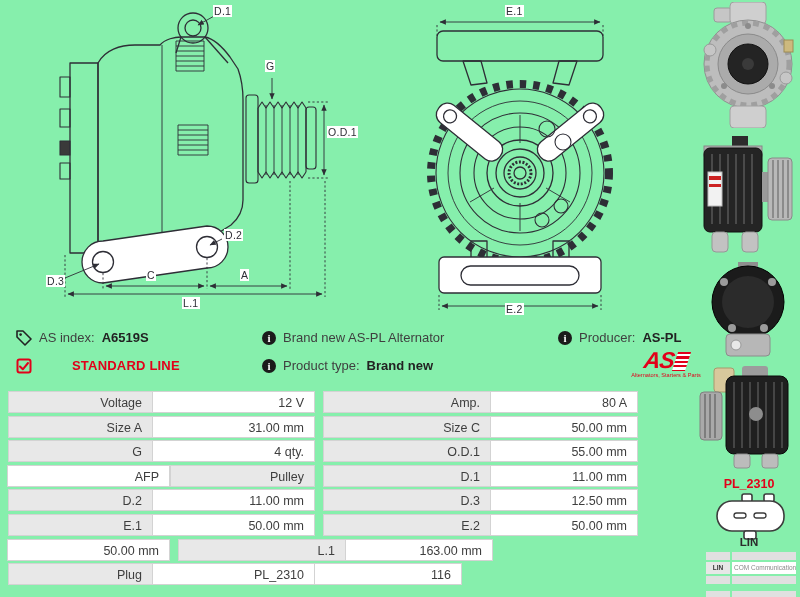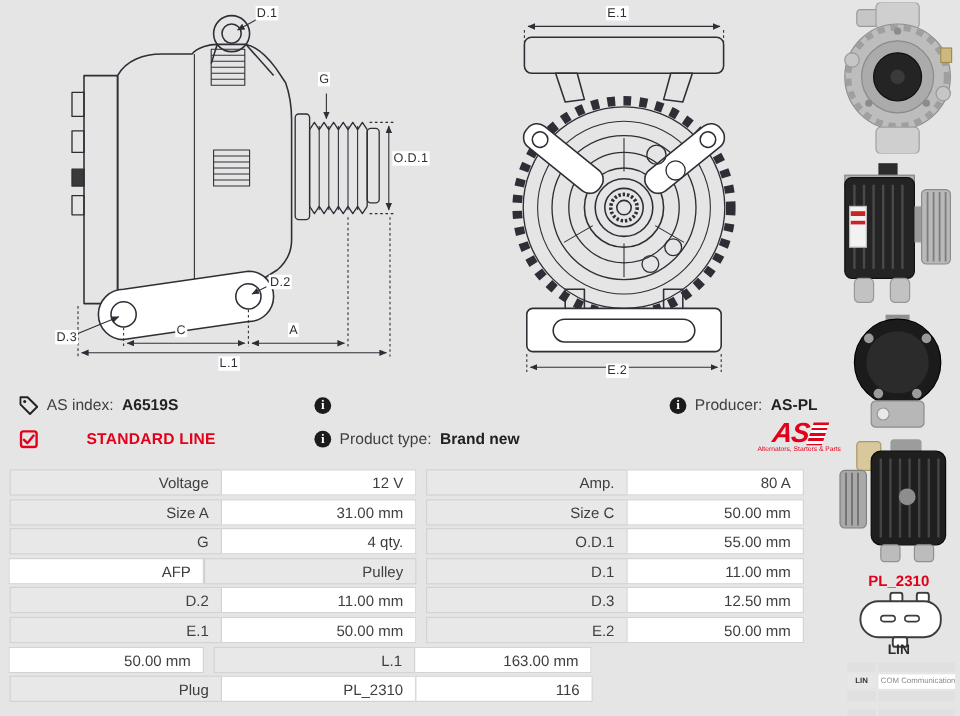--- a/index.html
+++ b/index.html
@@ -1,16 +1,16 @@
 <!DOCTYPE html>
 <html><head>
 <meta charset="utf-8">
 <style>
   html,body{margin:0;padding:0;background:#fff;}
-  .page{position:relative;width:800px;height:597px;background:#e5e5e5;overflow:hidden;
+  .page{position:relative;width:800px;height:597px;background:#86efac;overflow:hidden;
         font-family:"Liberation Sans",sans-serif;color:#3f3f3f;}
   .abs{position:absolute;}
   
   .dim-label{position:absolute;font-size:10.5px;color:#2e2e36;background:#fff;
              padding:0 1px;letter-spacing:.3px;white-space:nowrap;}
   
   .info-item{position:absolute;display:flex;align-items:center;gap:7px;
              font-size:13px;height:17px;white-space:nowrap;}
   .info-item b{color:#222;}
   .std-line{color:#e2001a;font-weight:bold;letter-spacing:.2px;font-size:13px;}
@@ -25,21 +25,21 @@
   .as-flag{display:inline-block;width:13px;height:19px;margin-left:2px;transform:skewX(-18deg);
            background:repeating-linear-gradient(180deg,#e2001a 0 2.2px,#fff 2.2px 4.4px);}
   .as-sub{font-size:5.6px;color:#e2001a;margin-top:1px;white-space:nowrap;}
   
   .spec-table{position:absolute;left:8px;top:391px;width:688px;}
   .spec-row{display:flex;margin-bottom:2.6px;}
   .cell{height:22px;line-height:22px;font-size:12.5px;text-align:right;
         padding-right:10px;box-sizing:border-box;border:1px solid #d3d3d3;color:#3e3e3e;}
   .lab{background:#e8e8e8;}
   .val{background:#fff;margin-left:-1px;text-align:right;}
-  .c1{width:177px}.c2{width:163px}.c3{width:168px;margin-left:8px}.c4{width:148px;margin-left:-1px}
+  .c1{width:145px}.c2{width:163px}.c3{width:168px;margin-left:8px}.c4{width:148px;margin-left:-1px}
   
   .plug-code{position:absolute;left:698px;top:477px;width:102px;text-align:center;
              color:#e2001a;font-weight:bold;font-size:12.5px;}
   .plug-name{position:absolute;left:698px;top:536px;width:102px;text-align:center;
              color:#2b2b2b;font-weight:bold;font-size:11.5px;}
   .com-table{position:absolute;left:706px;top:552px;width:90px;}
   .com-row{display:flex;margin-bottom:2px;}
   .com-cell{height:8px;background:#e0e0e0;}
   .com-l{width:24px;margin-right:2px;}
   .com-r{width:64px;}
@@ -227,20 +227,21 @@
     <svg width="16" height="16" viewBox="0 0 16 16">
       <path d="M1,1 h6 l8,8 -6,6 -8,-8 Z" fill="none" stroke="#222" stroke-width="1.6" stroke-linejoin="round"></path>
       <circle cx="4.6" cy="4.6" r="1.3" fill="#222"></circle>
     </svg>
     <span>AS index:</span>
     <b>A6519S</b>
   </div>
 
   <div class="info-item" style="left:262px;top:329px;">
     <span class="info-ic">i</span>
+    <span>Brand new AS-PL Alternator</span>
   </div>
 
   <div class="info-item" style="left:558px;top:329px;">
     <span class="info-ic">i</span>
     <span>Producer:</span>
     <b>AS-PL</b>
   </div>
 
   <div class="info-item" style="left:16px;top:357px;gap:40px;">
     <svg width="16" height="16" viewBox="0 0 16 16">

